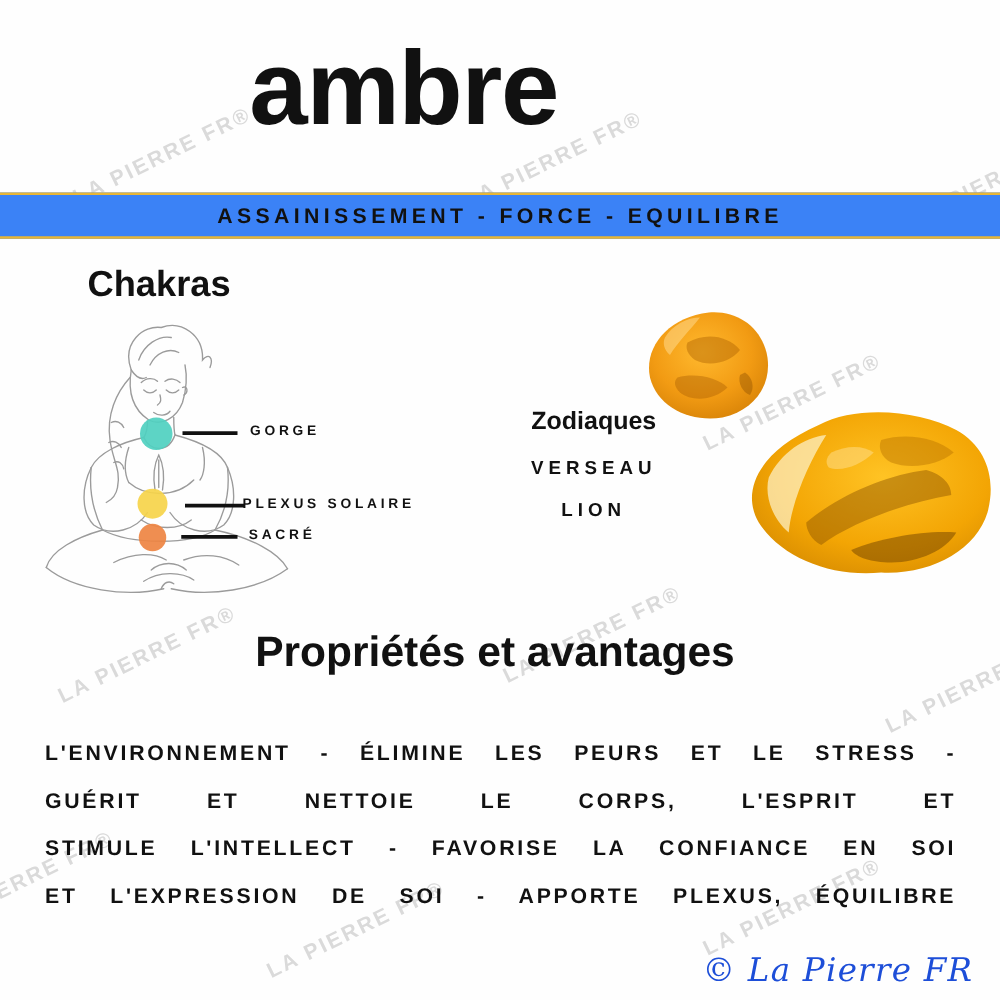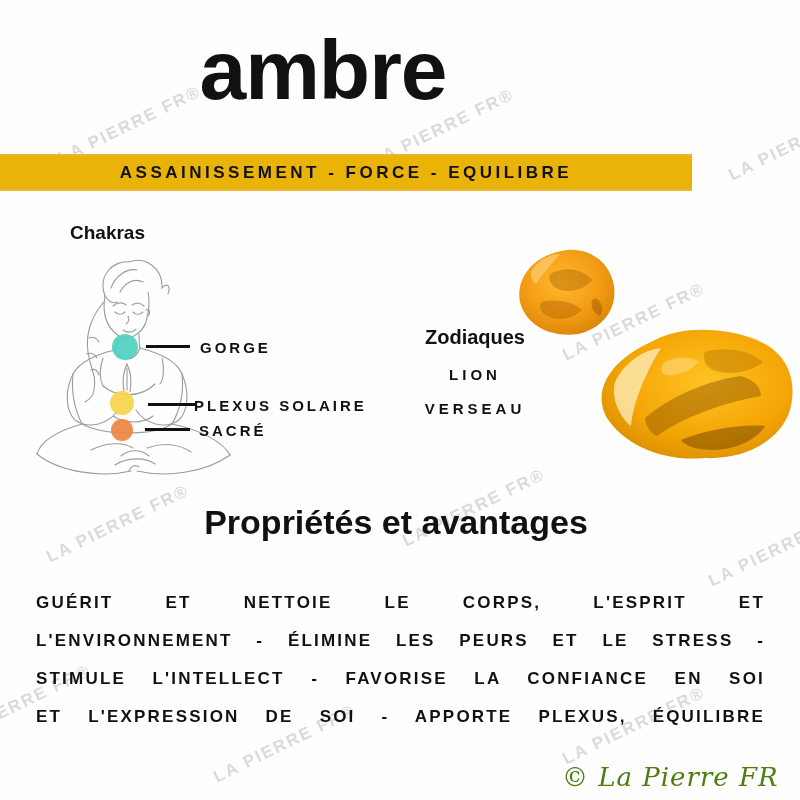--- a/index.html
+++ b/index.html
@@ -13,40 +13,40 @@
     font-weight:600;letter-spacing:2px;transform:rotate(-26deg);
     user-select:none;pointer-events:none;
   }
   
   .title{
     position:absolute;top:28px;left:0;width:646px;text-align:center;
     font-size:84px;font-weight:bold;letter-spacing:-1px;line-height:1;
   }
   
   .banner{
-    position:absolute;top:154px;left:0;width:692px;height:33px;
+    position:absolute;top:154px;left:0;width:800px;height:33px;
     border-top:2px solid #e8b636;border-bottom:2px solid #e8b636;
-    display:flex;align-items:center;justify-content:center;background:#eab308;
+    display:flex;align-items:center;justify-content:center;background:#3b82f6;
   }
   .banner-text{font-size:17px;font-weight:bold;letter-spacing:3.5px;}
   
   .chakras-heading{
-    position:absolute;left:70px;top:222px;font-size:19px;font-weight:bold;
+    position:absolute;left:70px;top:212px;font-size:29px;font-weight:bold;
   }
   .woman-svg{position:absolute;left:25px;top:258px;}
   .chakra-dot{position:absolute;border-radius:50%;opacity:.92;}
   .dot-gorge{left:112px;top:334px;width:26px;height:26px;}
   .dot-plexus{left:110px;top:391px;width:24px;height:24px;}
   .dot-sacre{left:111px;top:419px;width:22px;height:22px;}
   .chakra-line{position:absolute;height:3px;background:#111;}
   .line-gorge{left:146px;top:345px;width:44px;}
   .line-plexus{left:148px;top:403px;width:48px;}
   .line-sacre{left:145px;top:428px;width:45px;}
   .chakra-label{
-    position:absolute;font-size:15px;font-weight:bold;letter-spacing:3px;
+    position:absolute;font-size:11px;font-weight:bold;letter-spacing:3px;
     white-space:nowrap;
   }
   .label-gorge{left:200px;top:339px;}
   .label-plexus{left:194px;top:397px;}
   .label-sacre{left:199px;top:422px;}
   
   .zodiac{position:absolute;left:385px;top:326px;width:180px;text-align:center;}
   .zodiac-heading{font-size:20px;font-weight:bold;}
   .zodiac-item{font-size:15px;font-weight:bold;letter-spacing:4px;margin-top:17px;}
   
@@ -154,22 +154,22 @@
   <div class="chakra-line line-gorge"></div>
   <div class="chakra-line line-plexus"></div>
   <div class="chakra-line line-sacre"></div>
 
   <div class="chakra-label label-gorge">GORGE</div>
   <div class="chakra-label label-plexus">PLEXUS SOLAIRE</div>
   <div class="chakra-label label-sacre">SACRÉ</div>
 
   <div class="zodiac">
     <div class="zodiac-heading">Zodiaques</div>
+    <div class="zodiac-item">VERSEAU</div>
     <div class="zodiac-item">LION</div>
-    <div class="zodiac-item">VERSEAU</div>
   </div>
 
   <svg class="stone-small" width="110" height="95" viewBox="0 0 110 95">
     <defs>
       <radialGradient id="gSmall" cx="45%" cy="38%" r="75%">
         <stop offset="0%" stop-color="#ffb92e"></stop>
         <stop offset="55%" stop-color="#f29b13"></stop>
         <stop offset="100%" stop-color="#d07c04"></stop>
       </radialGradient>
     </defs>
@@ -191,21 +191,21 @@
     <path d="M70,18 C100,2 150,6 180,22 C205,36 212,62 205,88 C196,118 160,138 120,136 C80,140 40,124 22,96 C8,72 20,40 70,18 Z" fill="url(#gLarge)"></path>
     <path d="M30,60 C40,40 58,28 76,26 C62,48 48,80 46,104 C34,94 26,76 30,60 Z" fill="#fdf3cf" opacity="0.7"></path>
     <path d="M60,96 C86,74 124,58 156,54 C170,58 176,66 176,74 C140,80 96,96 72,114 C64,110 60,102 60,96 Z" fill="#8a5200" opacity="0.45"></path>
     <path d="M96,118 C120,108 156,102 180,104 C172,118 150,128 128,128 C112,128 100,124 96,118 Z" fill="#6f4100" opacity="0.5"></path>
     <path d="M120,30 C140,24 164,28 178,40 C166,50 144,54 128,48 C120,44 117,36 120,30 Z" fill="#b97400" opacity="0.45"></path>
     <path d="M80,40 C92,34 106,34 114,40 C104,50 88,56 78,52 C75,48 76,44 80,40 Z" fill="#ffdf8f" opacity="0.5"></path>
   </svg>
 
   <div class="props-heading">Propriétés et avantages</div>
   <div class="props-body">
+    <div class="body-line">L'ENVIRONNEMENT - ÉLIMINE LES PEURS ET LE STRESS -</div>
     <div class="body-line">GUÉRIT ET NETTOIE LE CORPS, L'ESPRIT ET</div>
-    <div class="body-line">L'ENVIRONNEMENT - ÉLIMINE LES PEURS ET LE STRESS -</div>
     <div class="body-line">STIMULE L'INTELLECT - FAVORISE LA CONFIANCE EN SOI</div>
     <div class="body-line">ET L'EXPRESSION DE SOI - APPORTE PLEXUS, ÉQUILIBRE</div>
   </div>
 
-  <div class="signature" style="color: #4d7c0f;">© La Pierre FR</div>
+  <div class="signature" style="color: #1d4ed8;">© La Pierre FR</div>
 
 </div>
 
 </body></html>

